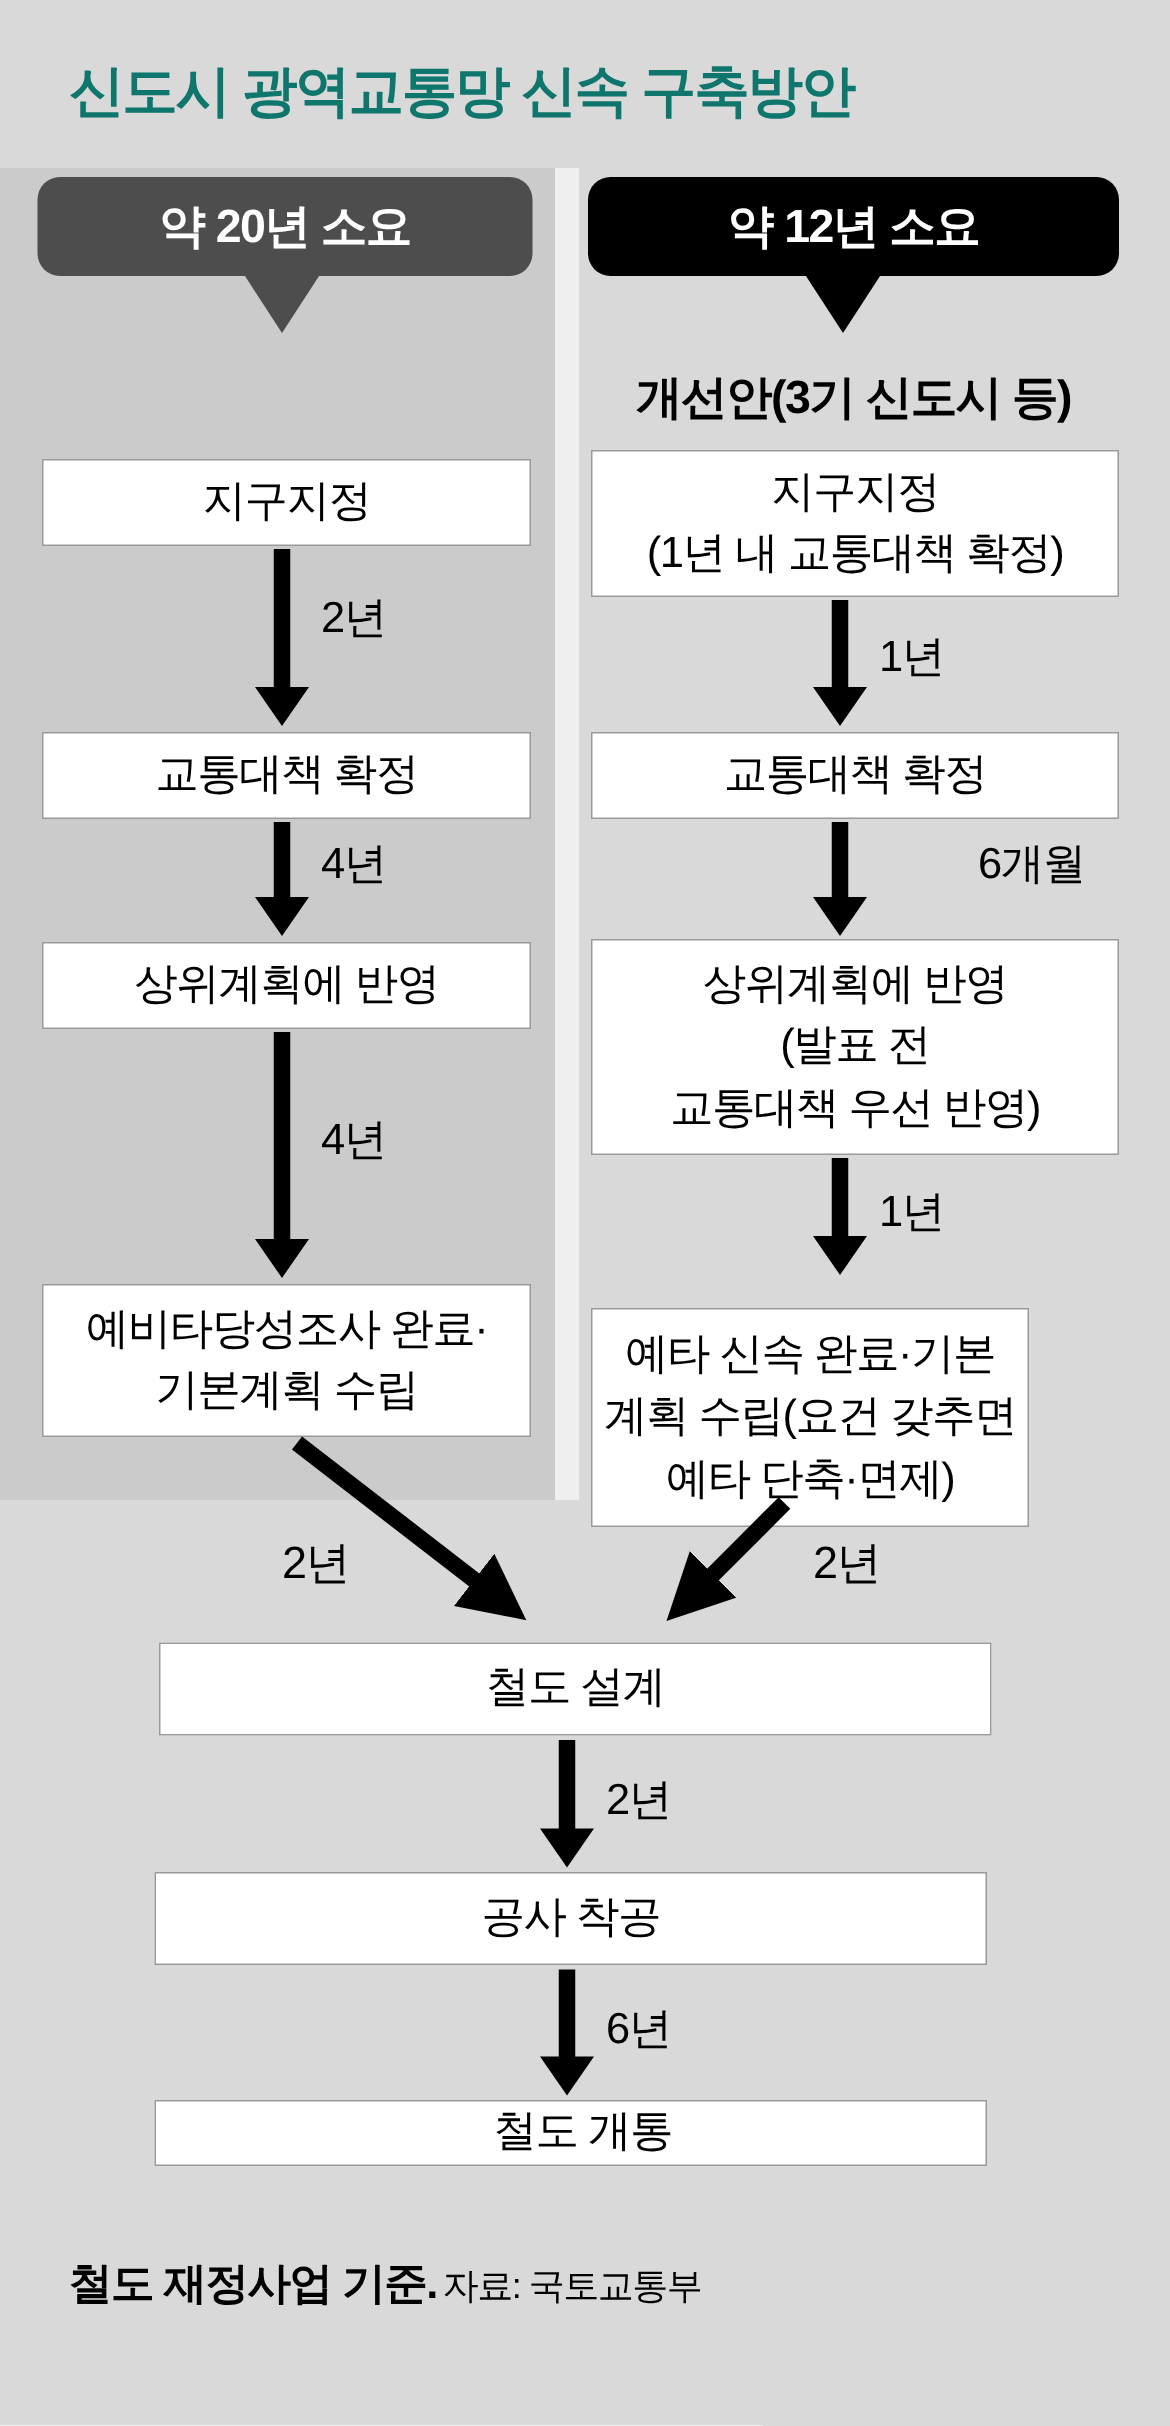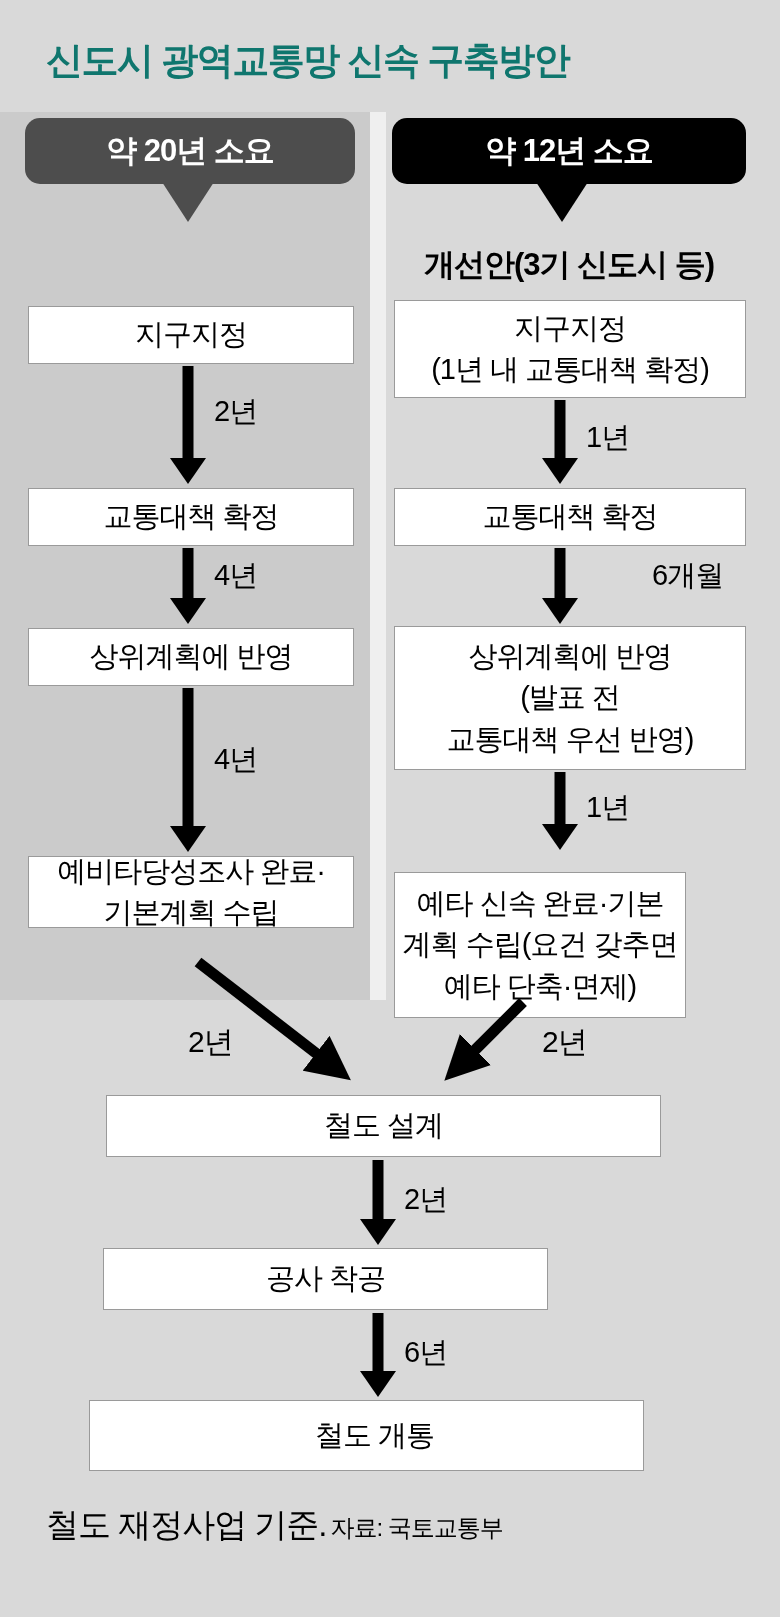--- a/index.html
+++ b/index.html
@@ -43,21 +43,21 @@
   .arrow-v .shaft { position:absolute; left:50%; transform:translateX(-50%); top:0; bottom:24px; width:11px; background:var(--arrow,#000); }
   .arrow-v .head  { position:absolute; bottom:0; left:0; width:0; height:0;
     border-left:18px solid transparent; border-right:18px solid transparent;
     border-top:26px solid var(--arrow,#000); }
 
   .duration { position:absolute; font-size:29px; letter-spacing:-1px; }
 
   .merge-svg { position:absolute; left:0; top:950px; width:780px; height:145px; }
 
   .footer { position:absolute; left:46px; top:1503px; }
-  .footer .note   { font-weight:normal; font-size:33px; letter-spacing:-1px; }
+  .footer .note   { font-weight:bold; font-size:29px; letter-spacing:-1px; }
   .footer .source { font-size:24px; margin-left:4px; letter-spacing:-1px; }
 </style>
 </head>
 <body>
 
 <div class="stage">
 
   <div class="left-panel"></div>
   <div class="divider"></div>
 
@@ -87,21 +87,21 @@
   <div class="duration" style="left:214px; top:556px;">4년</div>
 
   <div class="box" style="left:28px; top:628px; width:326px; height:58px;">상위계획에 반영</div>
 
   <div class="arrow-v" style="left:170px; top:688px; height:164px;">
     <div class="shaft"></div>
     <div class="head"></div>
   </div>
   <div class="duration" style="left:214px; top:740px;">4년</div>
 
-  <div class="box" style="left:28px; top:856px; width:326px; height:72px;">예비타당성조사 완료·
+  <div class="box" style="left:28px; top:856px; width:326px; height:102px;">예비타당성조사 완료·
 기본계획 수립</div>
 
   <div class="box" style="left:394px; top:300px; width:352px; height:98px;">지구지정
 (1년 내 교통대책 확정)</div>
 
   <div class="arrow-v" style="left:542px; top:400px; height:84px;">
     <div class="shaft"></div>
     <div class="head"></div>
   </div>
   <div class="duration" style="left:586px; top:418px;">1년</div>
@@ -141,27 +141,27 @@
   <div class="duration" style="left:542px; top:1022px; font-size:30px;">2년</div>
 
   <div class="box" style="left:106px; top:1095px; width:555px; height:62px;">철도 설계</div>
 
   <div class="arrow-v" style="left:360px; top:1160px; height:85px;">
     <div class="shaft"></div>
     <div class="head"></div>
   </div>
   <div class="duration" style="left:404px; top:1180px;">2년</div>
 
-  <div class="box" style="left:103px; top:1248px; width:445px; height:62px;">공사 착공</div>
+  <div class="box" style="left:103px; top:1248px; width:555px; height:62px;">공사 착공</div>
 
   <div class="arrow-v" style="left:360px; top:1313px; height:84px;">
     <div class="shaft"></div>
     <div class="head"></div>
   </div>
   <div class="duration" style="left:404px; top:1333px;">6년</div>
 
-  <div class="box" style="left:89px; top:1400px; width:555px; height:71px;padding-left:16px;">철도 개통</div>
+  <div class="box" style="left:103px; top:1400px; width:555px; height:44px;padding-left:16px;">철도 개통</div>
 
   <div class="footer">
     <span class="note">철도 재정사업 기준.</span><span class="source">자료: 국토교통부</span>
   </div>
 
 </div>
 
 </body></html>

